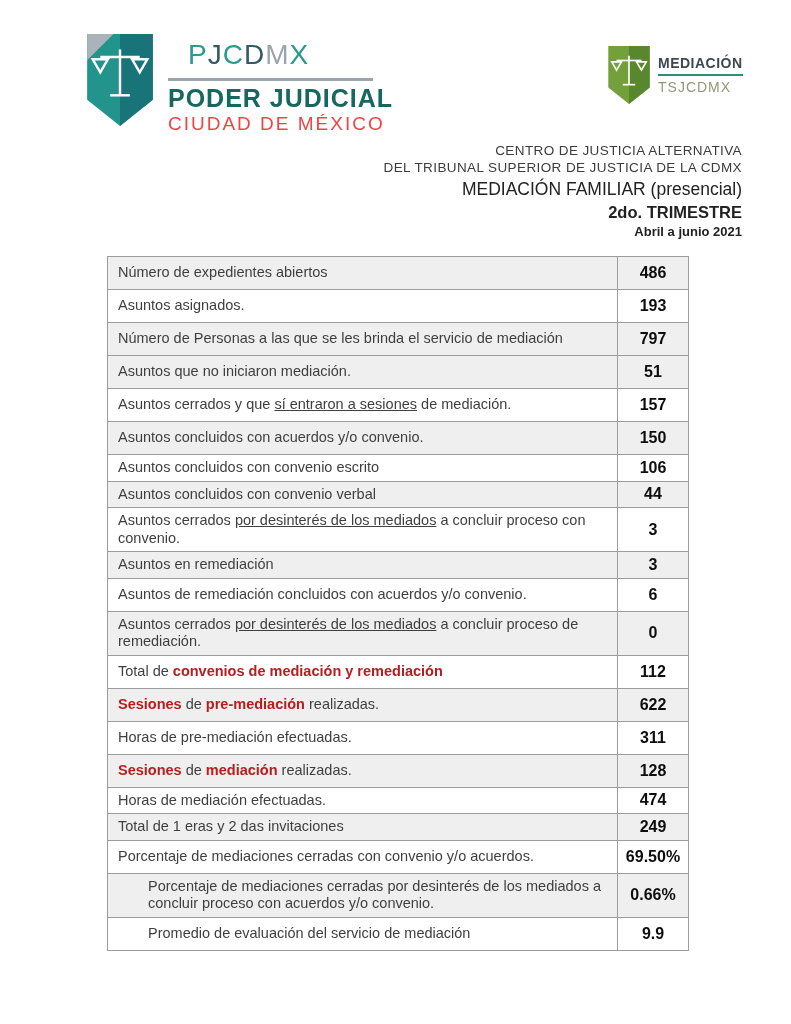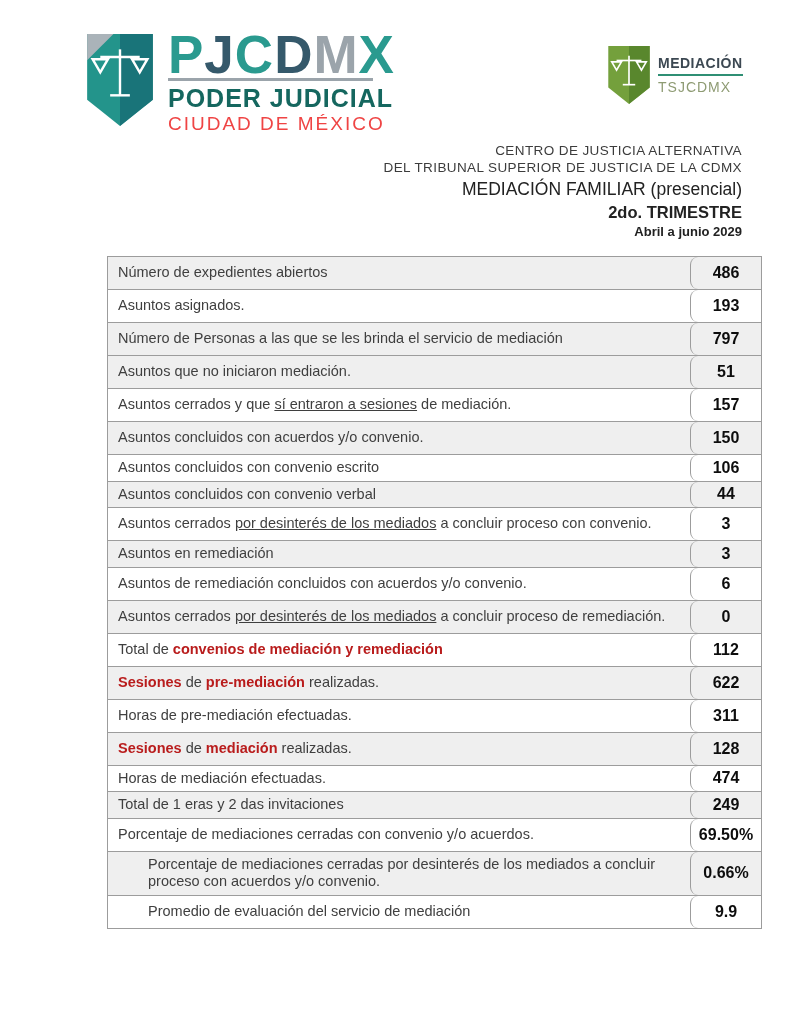--- a/index.html
+++ b/index.html
@@ -4,21 +4,21 @@
 <style>
   html,body{margin:0;padding:0;background:#ffffff;}
   .page{
     position:relative;width:791px;height:1024px;background:#ffffff;
     font-family:"Liberation Sans", sans-serif;color:#3f3f3f;overflow:hidden;
   }
 
   
   .logo-left{position:absolute;left:86px;top:34px;display:flex;align-items:flex-start;gap:14px;}
   .logo-left .shield{width:68px;height:92px;}
-  .logo-left .wordmark{font-weight:bold;font-size:53px;line-height:42px;letter-spacing:1px;}
+  .logo-left .wordmark{font-weight:normal;font-size:28px;line-height:42px;letter-spacing:1px;margin-left:20px;}
   .logo-left .wordmark span{display:inline-block;}
   .logo-rule{height:3px;background:#9ba4ab;margin:2px 0 3px 0;width:186px;}
   .logo-left .line1{font-size:25px;letter-spacing:1px;color:#15675f;font-weight:bold;}
   .logo-left .line2{font-size:19px;letter-spacing:2px;color:#ef4444;}
 
   .logo-right{position:absolute;left:608px;top:46px;display:flex;align-items:center;gap:8px;}
   .logo-right .shield{width:42px;height:58px;}
   .logo-right .med-title{font-size:14px;font-weight:bold;color:#3c4852;letter-spacing:.5px;}
   .logo-right .med-rule{height:2px;background:#2f8f74;margin:3px 0;width:100%;}
   .logo-right .med-sub{font-size:14px;color:#8e9b73;letter-spacing:1px;}
@@ -26,37 +26,37 @@
   
   .header{position:absolute;top:142px;left:12px;width:730px;text-align:right;color:#3c3c3c;}
   .header .h1{font-size:13.5px;letter-spacing:.4px;line-height:17px;}
   .header .h2{font-size:13.5px;letter-spacing:.4px;line-height:17px;}
   .header .h3{font-size:17.5px;font-weight:normal;color:#222;line-height:23px;margin-top:2px;}
   .header .h4{font-size:16.5px;font-weight:bold;color:#222;line-height:22px;padding-left:9px;}
   .header .h5{font-size:13px;font-weight:bold;color:#222;line-height:17px;}
 
   
   .stats-table{
-    position:absolute;left:107px;top:256px;width:655px;
+    position:absolute;left:107px;top:256px;width:582px;
     border:1px solid #9c9c9c;border-bottom:none;box-sizing:border-box;
   }
   .trow{display:flex;border-bottom:1px solid #9c9c9c;background:#ffffff;min-height:32px;}
   .trow.shaded{background:#efefef;}
   .trow.compact{min-height:21px;}
   .tlabel{
     flex:1;padding:4px 8px 4px 10px;font-size:14.5px;line-height:17.5px;
     display:flex;flex-wrap:wrap;align-content:center;color:#3f3f3f;
   }
   .tlabel span{white-space:pre-wrap;}
   .tlabel.indent{padding-left:40px;}
   .tlabel .b{font-weight:bold;color:#b91c1c;}
   .tlabel .u{text-decoration:underline;}
   .tvalue{
     width:71px;border-left:1px solid #9c9c9c;display:flex;align-items:center;justify-content:center;
-    font-size:16px;font-weight:bold;color:#0d0d0d;padding:2px 0;box-sizing:border-box;text-align:left;border-radius:8px;
+    font-size:16px;font-weight:bold;color:#0d0d0d;padding:2px 0;box-sizing:border-box;text-align:left;
   }
 </style>
 </head>
 <body>
 
 <div class="page">
 
   <div class="logo-left">
     <svg class="shield" viewBox="0 0 60 84">
       <path d="M0,0 H60 V60 L30,84 L0,60 Z" id="shield-main-l" fill="#23948b"></path>
@@ -95,21 +95,21 @@
       <div class="med-rule"></div>
       <div class="med-sub">TSJCDMX</div>
     </div>
   </div>
 
   <div class="header">
     <div class="h1">CENTRO DE JUSTICIA ALTERNATIVA</div>
     <div class="h2">DEL TRIBUNAL SUPERIOR DE JUSTICIA DE LA CDMX</div>
     <div class="h3">MEDIACIÓN FAMILIAR (presencial)</div>
     <div class="h4">2do. TRIMESTRE</div>
-    <div class="h5">Abril a junio 2029</div>
+    <div class="h5">Abril a junio 2021</div>
   </div>
 
   <div class="stats-table" id="stats-table">
       <div class="trow shaded">
         <div class="tlabel">
           <span><span>Número de expedientes abiertos</span></span>
         </div>
         <div class="tvalue">486</div>
       </div>
       <div class="trow">

